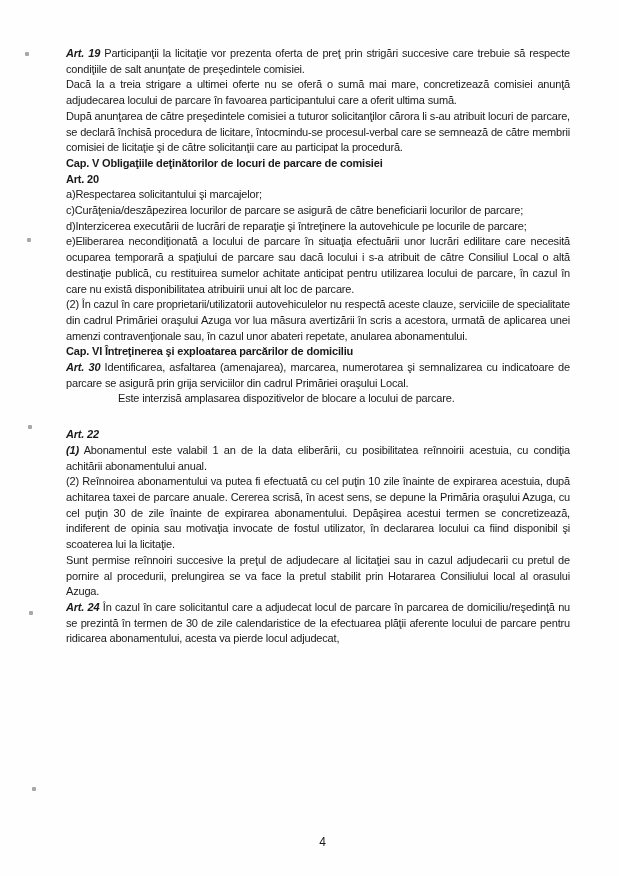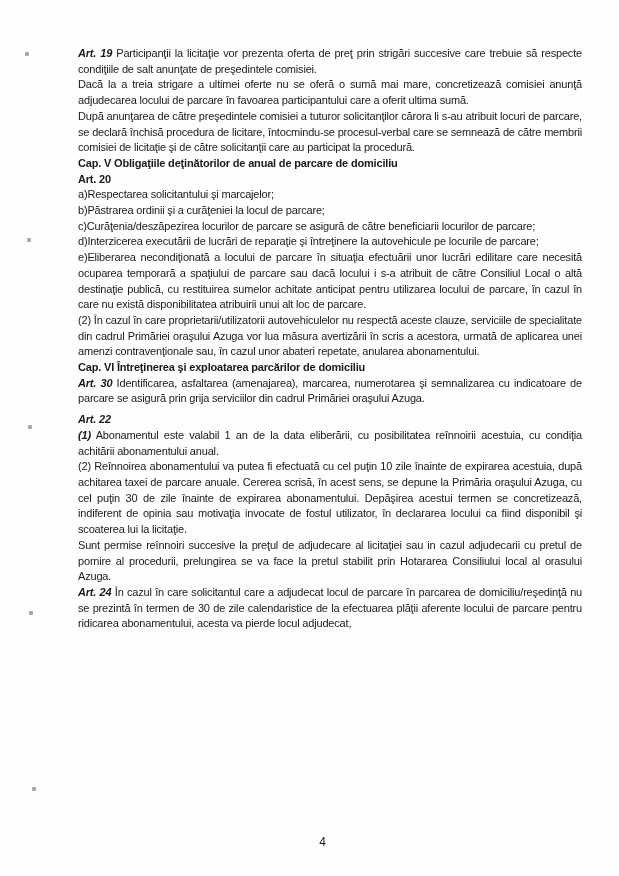--- a/index.html
+++ b/index.html
@@ -11,21 +11,21 @@
     position: relative;
     width: 619px;
     height: 876px;
     background: #fefefe;
     overflow: hidden;
     font-family: "Liberation Sans", sans-serif;
     color: #1a1a1a;
   }
   .text-block {
     position: absolute;
-    left: 78px;
+    left: 66px;
     top: 46px;
     width: 504px;
     font-size: 11px;
     line-height: 15.7px;
     letter-spacing: -0.18px;
     text-align: justify;
   }
   .text-block p {
     margin: 0;
     padding: 0;
@@ -51,31 +51,31 @@
   }
 </style>
 </head>
 <body>
 
 <div class="page">
   <div class="text-block" id="doc">
       <p><span class="seg-b seg-i">Art. 19</span><span> Participanţii la licitaţie vor prezenta oferta de preţ prin strigări succesive care trebuie să respecte condiţiile de salt anunţate de preşedintele comisiei.</span></p>
       <p><span>Dacă la a treia strigare a ultimei oferte nu se oferă o sumă mai mare, concretizează comisiei anunţă adjudecarea locului de parcare în favoarea participantului care a oferit ultima sumă.</span></p>
       <p><span>După anunţarea de către preşedintele comisiei a tuturor solicitanţilor cărora li s-au atribuit locuri de parcare, se declară închisă procedura de licitare, întocmindu-se procesul-verbal care se semnează de către membrii comisiei de licitaţie şi de către solicitanţii care au participat la procedură.</span></p>
-      <p><span class="seg-b">Cap. V Obligaţiile deţinătorilor de anual de parcare de domiciliu</span></p>
+      <p><span class="seg-b">Cap. V Obligaţiile deţinătorilor de locuri de parcare de comisiei</span></p>
       <p><span class="seg-b">Art. 20</span></p>
       <p><span>a)Respectarea solicitantului şi marcajelor;</span></p>
-      <p><span>b)Păstrarea ordinii şi a curăţeniei la locul de parcare;</span></p>
       <p><span>c)Curăţenia/deszăpezirea locurilor de parcare se asigură de către beneficiarii locurilor de parcare;</span></p>
       <p><span>d)Interzicerea executării de lucrări de reparaţie şi întreţinere la autovehicule pe locurile de parcare;</span></p>
       <p><span>e)Eliberarea necondiţionată a locului de parcare în situaţia efectuării unor lucrări edilitare care necesită ocuparea temporară a spaţiului de parcare sau dacă locului i s-a atribuit de către Consiliul Local o altă destinaţie publică, cu restituirea sumelor achitate anticipat pentru utilizarea locului de parcare, în cazul în care nu există disponibilitatea atribuirii unui alt loc de parcare.</span></p>
       <p><span>(2) În cazul în care proprietarii/utilizatorii autovehiculelor nu respectă aceste clauze, serviciile de specialitate din cadrul Primăriei oraşului Azuga vor lua măsura avertizării în scris a acestora, urmată de aplicarea unei amenzi contravenţionale sau, în cazul unor abateri repetate, anularea abonamentului.</span></p>
       <p><span class="seg-b">Cap. VI Întreţinerea şi exploatarea parcărilor de domiciliu</span></p>
-      <p><span class="seg-b seg-i">Art. 30</span><span> Identificarea, asfaltarea (amenajarea), marcarea, numerotarea şi semnalizarea cu indicatoare de parcare se asigură prin grija serviciilor din cadrul Primăriei oraşului Azuga.</span></p>
-      <p style="margin-top: 5px;"><span class="seg-b seg-i">Art. 22</span></p>
+      <p><span class="seg-b seg-i">Art. 30</span><span> Identificarea, asfaltarea (amenajarea), marcarea, numerotarea şi semnalizarea cu indicatoare de parcare se asigură prin grija serviciilor din cadrul Primăriei oraşului Local.</span></p>
+      <p style="padding-left: 52px;"><span>Este interzisă  amplasarea dispozitivelor de blocare a locului de parcare.</span></p>
+      <p style="margin-top: 20px;"><span class="seg-b seg-i">Art. 22</span></p>
       <p><span class="seg-b seg-i">(1)</span><span> Abonamentul  este valabil 1 an de la data eliberării, cu posibilitatea reînnoirii acestuia, cu condiţia achitării abonamentului anual.</span></p>
       <p><span>(2) Reînnoirea abonamentului va putea fi efectuată cu cel puţin 10 zile înainte de expirarea acestuia, după achitarea taxei de parcare anuale. Cererea scrisă, în acest sens, se depune la Primăria oraşului Azuga, cu cel puţin 30 de zile înainte de expirarea abonamentului. Depăşirea acestui termen se concretizează, indiferent de opinia sau motivaţia invocate de fostul utilizator, în declararea locului ca fiind disponibil şi scoaterea lui la licitaţie.</span></p>
       <p><span>Sunt permise reînnoiri succesive la preţul de adjudecare al licitaţiei sau in cazul adjudecarii cu pretul de pornire al procedurii, prelungirea se va face  la pretul stabilit prin Hotararea Consiliului local al orasului Azuga.</span></p>
       <p><span class="seg-b seg-i">Art. 24</span><span> În cazul în care solicitantul care a adjudecat locul de parcare în parcarea de domiciliu/reşedinţă nu se prezintă în termen de 30 de zile calendaristice de la efectuarea plăţii aferente locului de parcare pentru ridicarea abonamentului, acesta  va pierde locul adjudecat,</span></p>
     </div>
   <div class="page-number">4</div>
   <div id="specks">
       <span class="speck" style="left: 25px; top: 52px;"></span>
       <span class="speck" style="left: 27px; top: 238px;"></span>
       <span class="speck" style="left: 28px; top: 425px;"></span>

